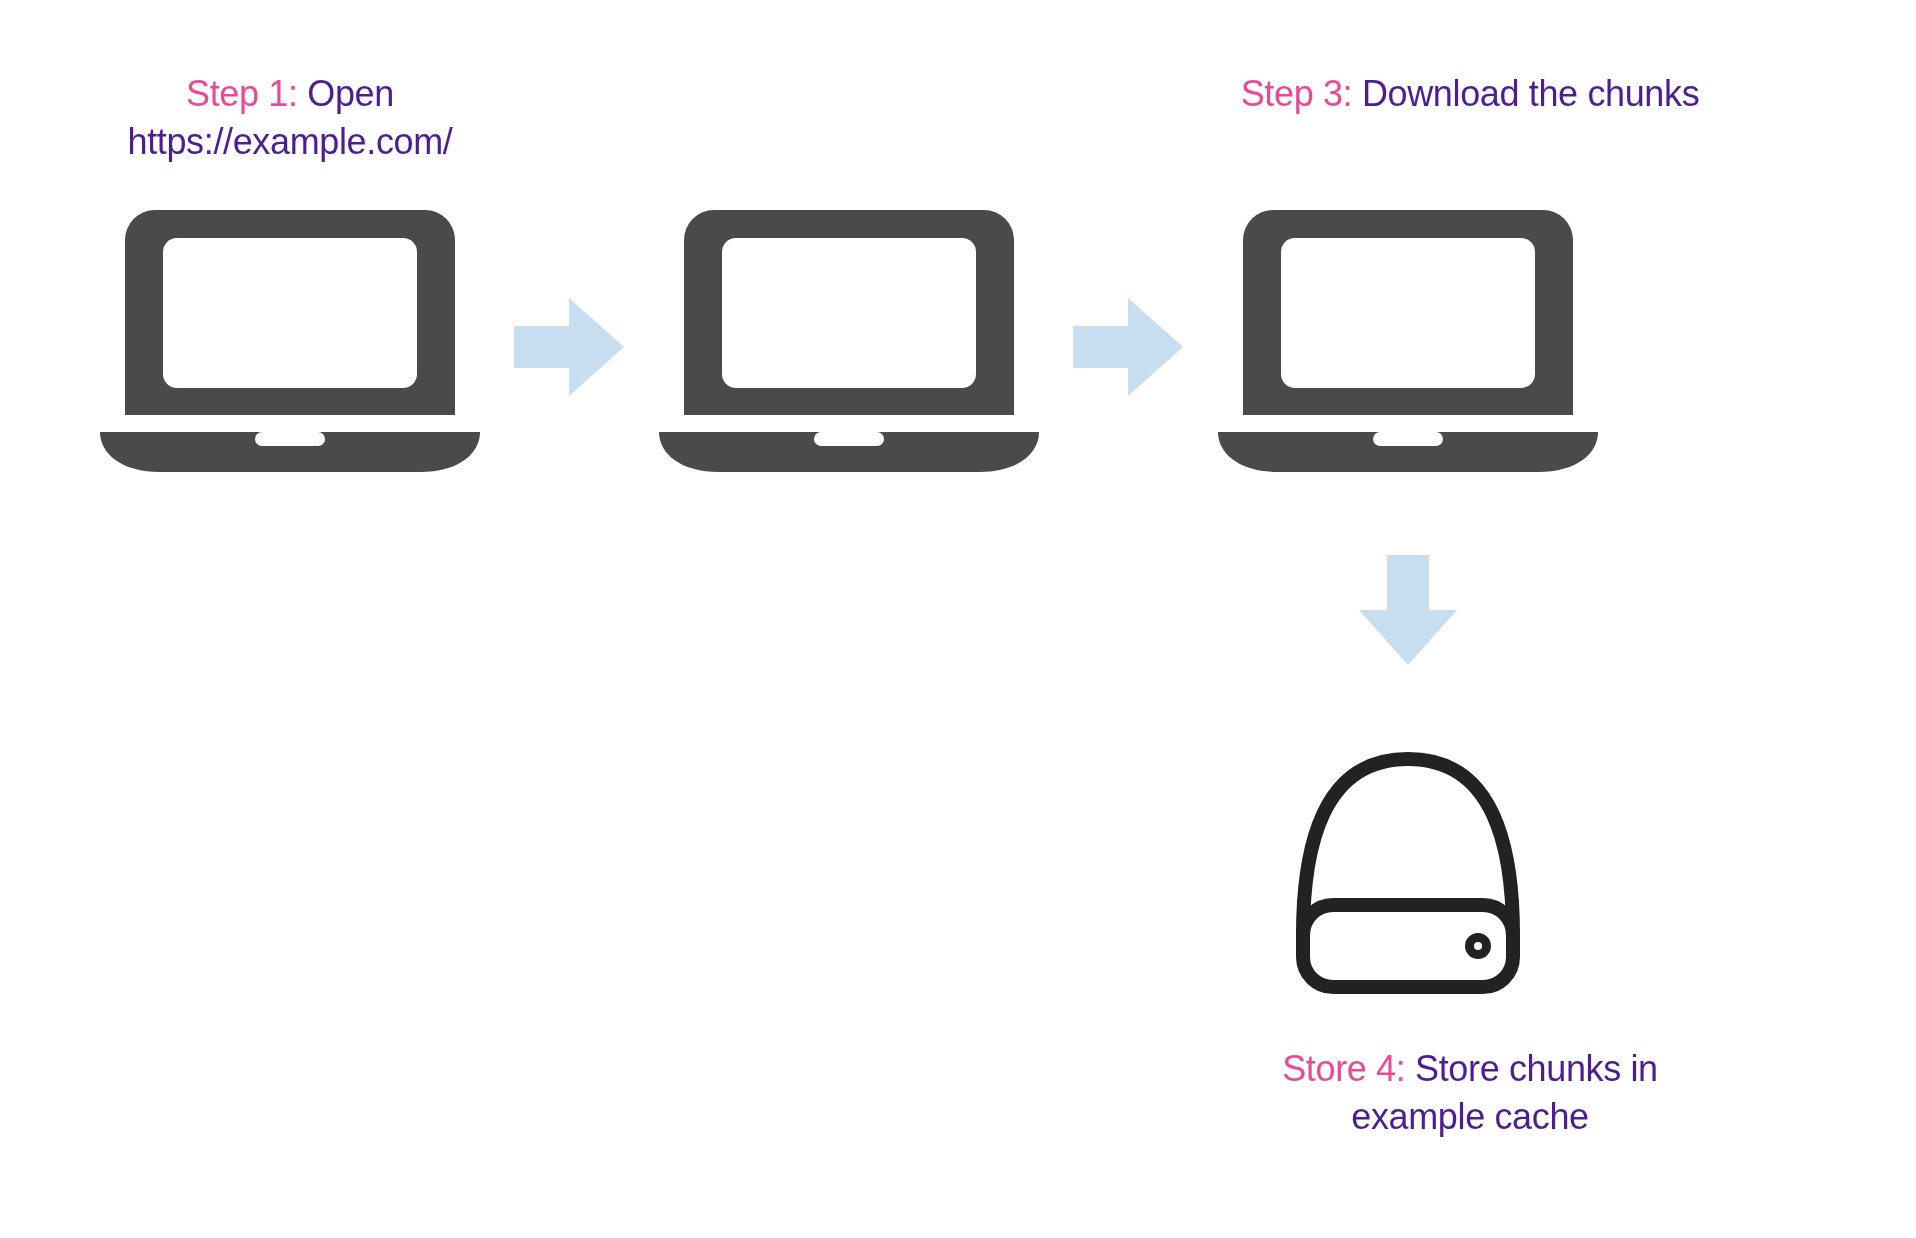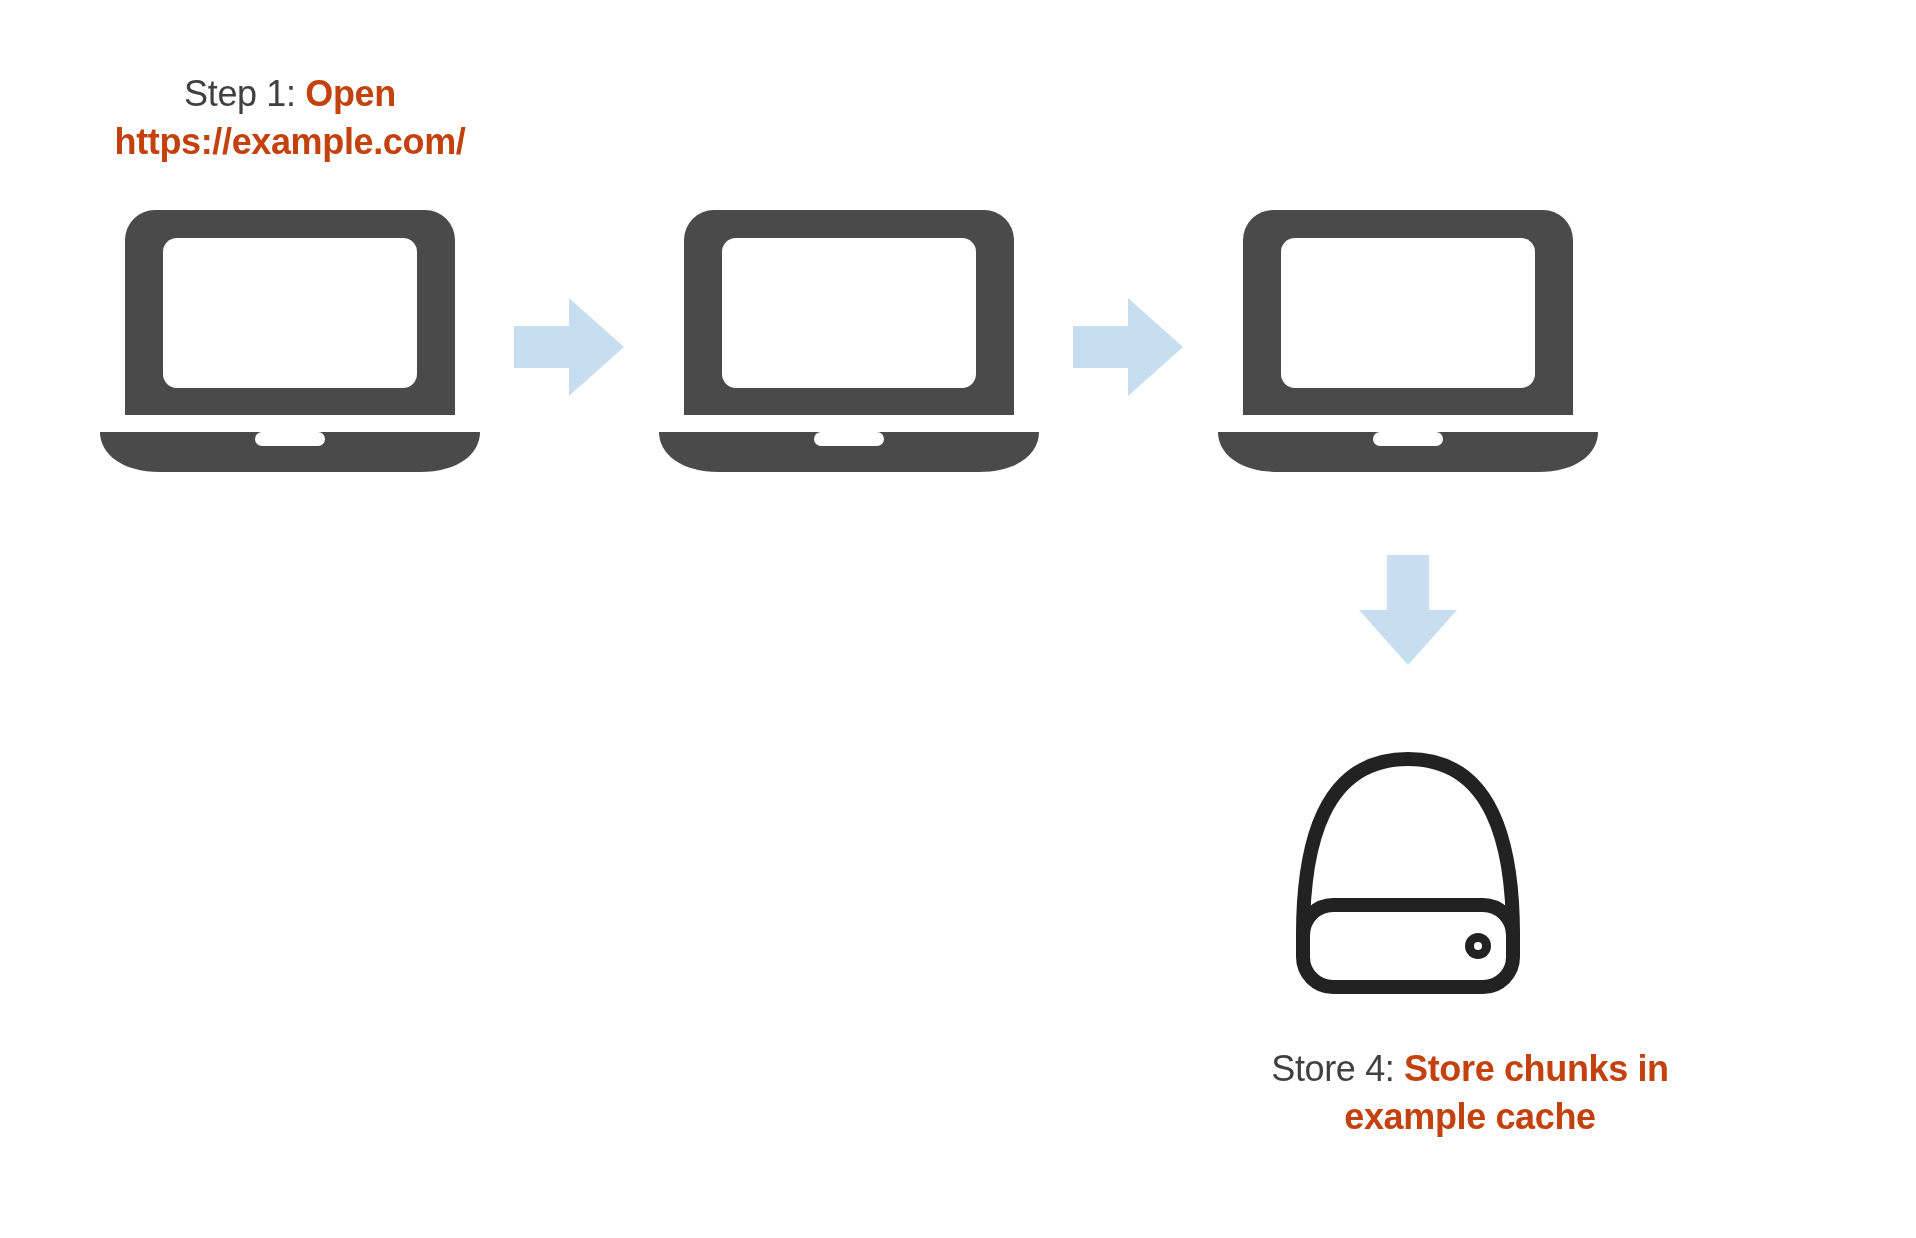--- a/index.html
+++ b/index.html
@@ -19,25 +19,25 @@
   }
   .step-label {
     position: absolute;
     text-align: center;
     font-size: 36px;
     line-height: 1.33;
     letter-spacing: -0.01em;
   }
   .step-label .prefix {
     font-weight: 400;
-    color: #404040;
+    color: #ec4899;
   }
   .step-label .bold {
-    font-weight: 700;
-    color: #c2410c;
+    font-weight: 400;
+    color: #4c1d95;
   }
   .laptop {
     position: absolute;
     width: 380px;
     height: 262px;
   }
   .arrow-right {
     position: absolute;
     width: 110px;
     height: 110px;
@@ -56,20 +56,23 @@
 </head>
 <body>
 
 <div class="canvas">
 
   <div class="step-label" style="left:60px; top:70px; width:460px;">
     <span class="prefix">Step 1: </span><span class="bold">Open https://example.com/</span>
   </div>
 
 
+  <div class="step-label" style="left:1220px; top:70px; width:500px;">
+    <span class="prefix">Step 3: </span><span class="bold">Download the chunks</span>
+  </div>
 
   <div class="step-label" style="left:1220px; top:1045px; width:500px;">
     <span class="prefix">Store 4: </span><span class="bold">Store chunks in example cache</span>
   </div>
 
   <div class="laptop" style="left:100px; top:210px;">
     <svg viewBox="0 0 380 262" width="380" height="262">
       <g fill="#4a4a4a">
         <path d="M55 0 h270 a30 30 0 0 1 30 30 v175 h-330 v-175 a30 30 0 0 1 30 -30 z"></path>
         <path d="M0 222 h380 c0 22 -22 40 -60 40 h-260 c-38 0 -60 -18 -60 -40 z"></path>

